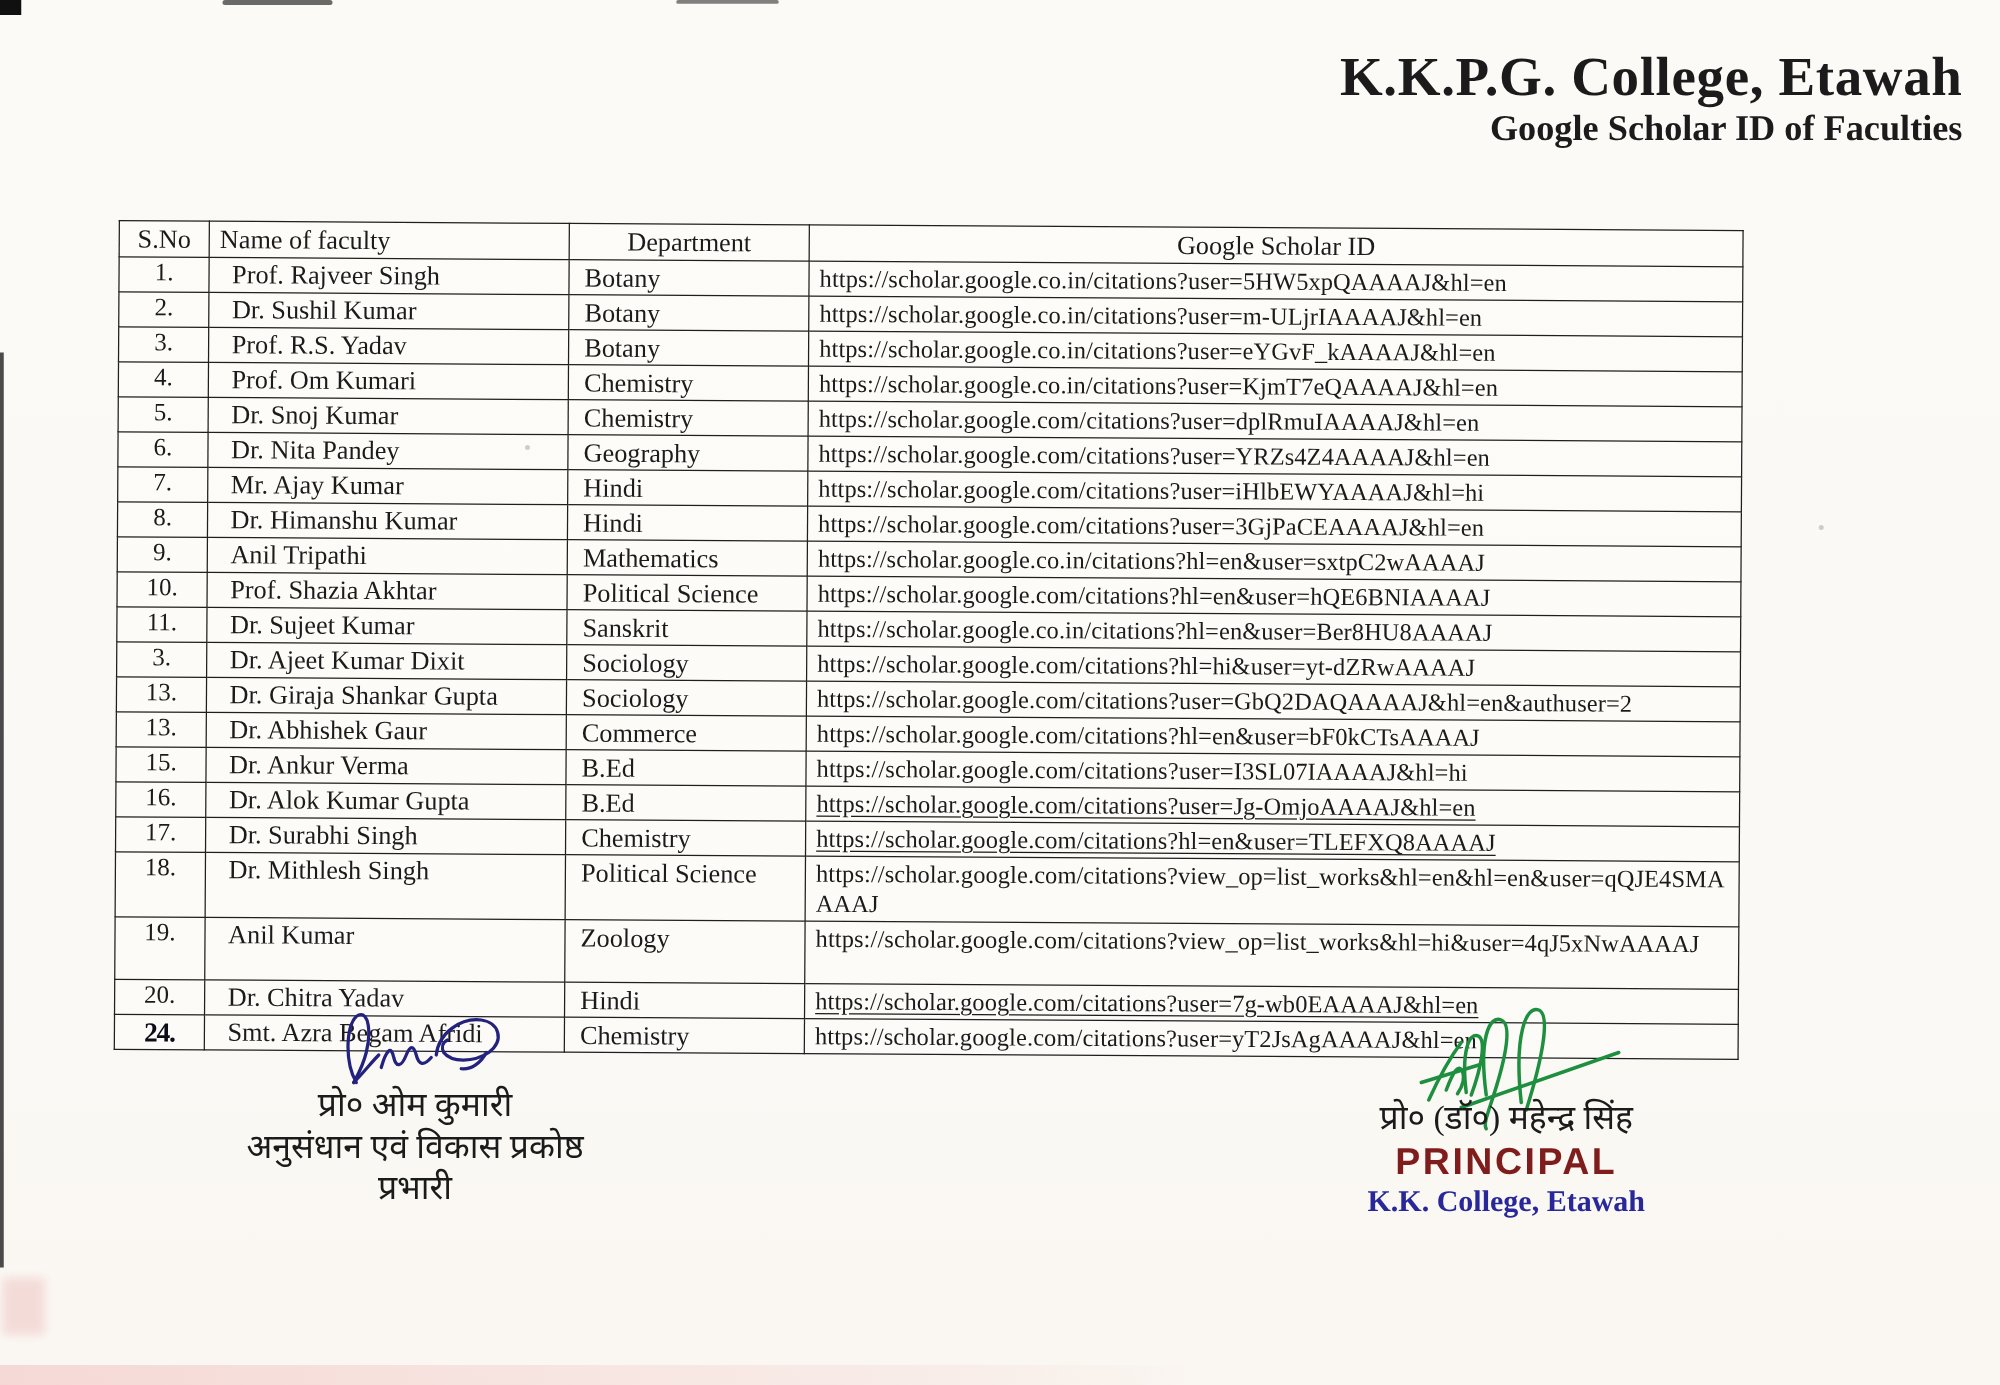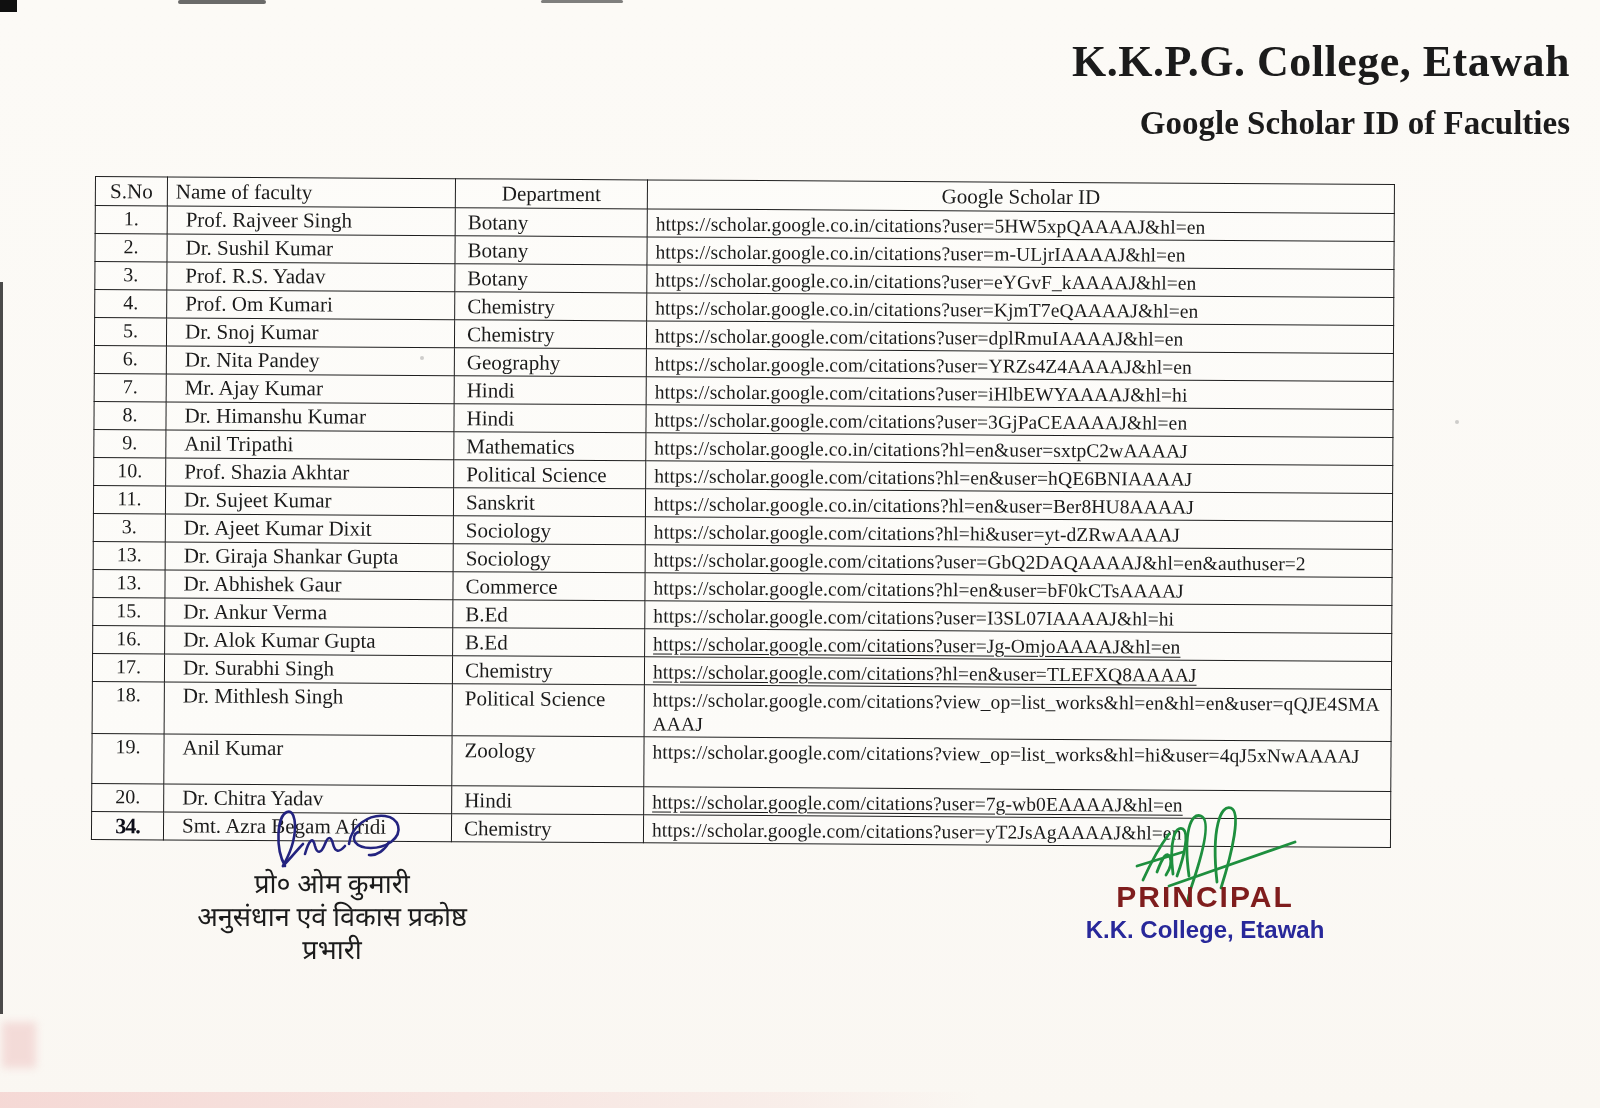--- a/index.html
+++ b/index.html
@@ -8,21 +8,21 @@
     position: relative;
     background: linear-gradient(180deg, #fcfaf6 0%, #fbf9f5 70%, #faf7f2 100%);
     font-family: "Liberation Serif", "DejaVu Serif", serif;
     color: #1b1b1b;
     overflow: hidden;
   }
 
   
   .doc-header { position: absolute; top: 36px; left: 0; width: 1570px; text-align: right; }
   .doc-title   { font-size: 44px; font-weight: bold; letter-spacing: 0.5px; }
-  .doc-subtitle{ font-size: 33px; font-weight: bold; margin-top: 18px; }
+  .doc-subtitle{ font-size: 29px; font-weight: bold; }
 
   
   .table-wrap {
     position: absolute; left: 95px; top: 176px; width: 1299px;
     transform: rotate(0.35deg); transform-origin: 0 0;
   }
   table.scholar-table {
     width: 100%; border-collapse: collapse; table-layout: fixed;
     background: rgba(255,255,255,0.35);
   }
@@ -52,21 +52,21 @@
   
   .sig-left { position: absolute; left: 127px; top: 806px; width: 410px; text-align: center; }
   .sig-left .sig-svg { display: block; margin: 0 auto -6px 130px; }
   .sig-left .sig-line { font-size: 27px; line-height: 33px; }
 
   .sig-right { position: absolute; left: 1010px; top: 800px; width: 390px; text-align: center; }
   .sig-right .sig-svg { display: block; margin: 0 auto -32px 115px; }
   .sig-right .sig-line { font-size: 27px; line-height: 33px; }
   .stamp-line1 { font-family: "Liberation Sans", sans-serif; font-weight: bold;
                  font-size: 30px; letter-spacing: 2px; margin-top: 2px; }
-  .stamp-line2 { font-family: Liberation Sans, sans-serif; font-weight: bold;
+  .stamp-line2 { font-family: Liberation Serif, serif; font-weight: bold;
                  font-size: 24px; margin-top: 2px; }
 
   
   .art { position: absolute; pointer-events: none; }
   .art-corner   { left: 0; top: 0; width: 17px; height: 12px; background: #101010; }
   .art-top1     { left: 178px; top: 0; width: 88px; height: 4px; background: #3a3a3a; opacity: .75; border-radius: 2px; }
   .art-top2     { left: 541px; top: 0; width: 82px; height: 3px; background: #4a4a4a; opacity: .7; border-radius: 2px; }
   .art-leftline { left: 0; top: 282px; width: 3px; height: 732px; background: #2b2b2b; opacity: .85; }
   .art-pink1    { left: 2px; top: 1022px; width: 34px; height: 46px; background: #e8a8a8; opacity: .35; filter: blur(4px); }
   .art-pinkband { left: 0; top: 1092px; width: 980px; height: 16px;
@@ -212,21 +212,21 @@
           <td class="cell-dept">Zoology</td>
           <td class="cell-url" style="height: 50px;">https://scholar.google.com/citations?view_op=list_works&amp;hl=hi&amp;user=4qJ5xNwAAAAJ</td>
         </tr>
         <tr>
           <td class="cell-sno">20.</td>
           <td class="cell-name">Dr. Chitra Yadav</td>
           <td class="cell-dept">Hindi</td>
           <td class="cell-url u">https://scholar.google.com/citations?user=7g-wb0EAAAAJ&amp;hl=en</td>
         </tr>
         <tr>
-          <td class="cell-sno sno-bold">34.</td>
+          <td class="cell-sno sno-bold">24.</td>
           <td class="cell-name">Smt. Azra Begam Afridi</td>
           <td class="cell-dept">Chemistry</td>
           <td class="cell-url">https://scholar.google.com/citations?user=yT2JsAgAAAAJ&amp;hl=en</td>
         </tr>
       </tbody>
   </table>
 </div>
 
 <div class="sig-left">
   <svg class="sig-svg" width="160" height="68" viewBox="0 0 160 68" fill="none" stroke="#23237f" stroke-width="2.6" stroke-linecap="round" stroke-linejoin="round">
@@ -244,20 +244,21 @@
 <div class="sig-right">
   <svg class="sig-svg" width="185" height="110" viewBox="0 0 185 110" fill="none" stroke="#1e8f3e" stroke-width="2.8" stroke-linecap="round" stroke-linejoin="round">
     <path d="M18,80 C28,58 38,42 44,34"></path>
     <path d="M12,66 L58,52"></path>
     <path d="M32,72 C38,56 42,51 45,57 C47,62 45,69 41,75"></path>
     <path d="M48,74 C44,42 50,25 58,29 C64,33 60,54 52,76"></path>
     <path d="M64,76 C58,32 66,12 76,16 C86,20 78,52 68,82 C64,94 62,100 64,103"></path>
     <path d="M92,82 C86,28 96,4 106,8 C116,12 108,50 96,88"></path>
     <path d="M44,86 L170,42"></path>
   </svg>
+  <div class="sig-line">प्रो० (डॉ०) महेन्द्र सिंह</div>
   <div class="stamp-line1" style="color: #7f1d1d;">PRINCIPAL</div>
   <div class="stamp-line2" style="color: rgb(40, 40, 154);">K.K. College, Etawah</div>
 </div>
 
 <div class="art art-corner"></div>
 <div class="art art-top1"></div>
 <div class="art art-top2"></div>
 <div class="art art-leftline"></div>
 <div class="art art-pink1"></div>
 <div class="art art-pinkband"></div>

